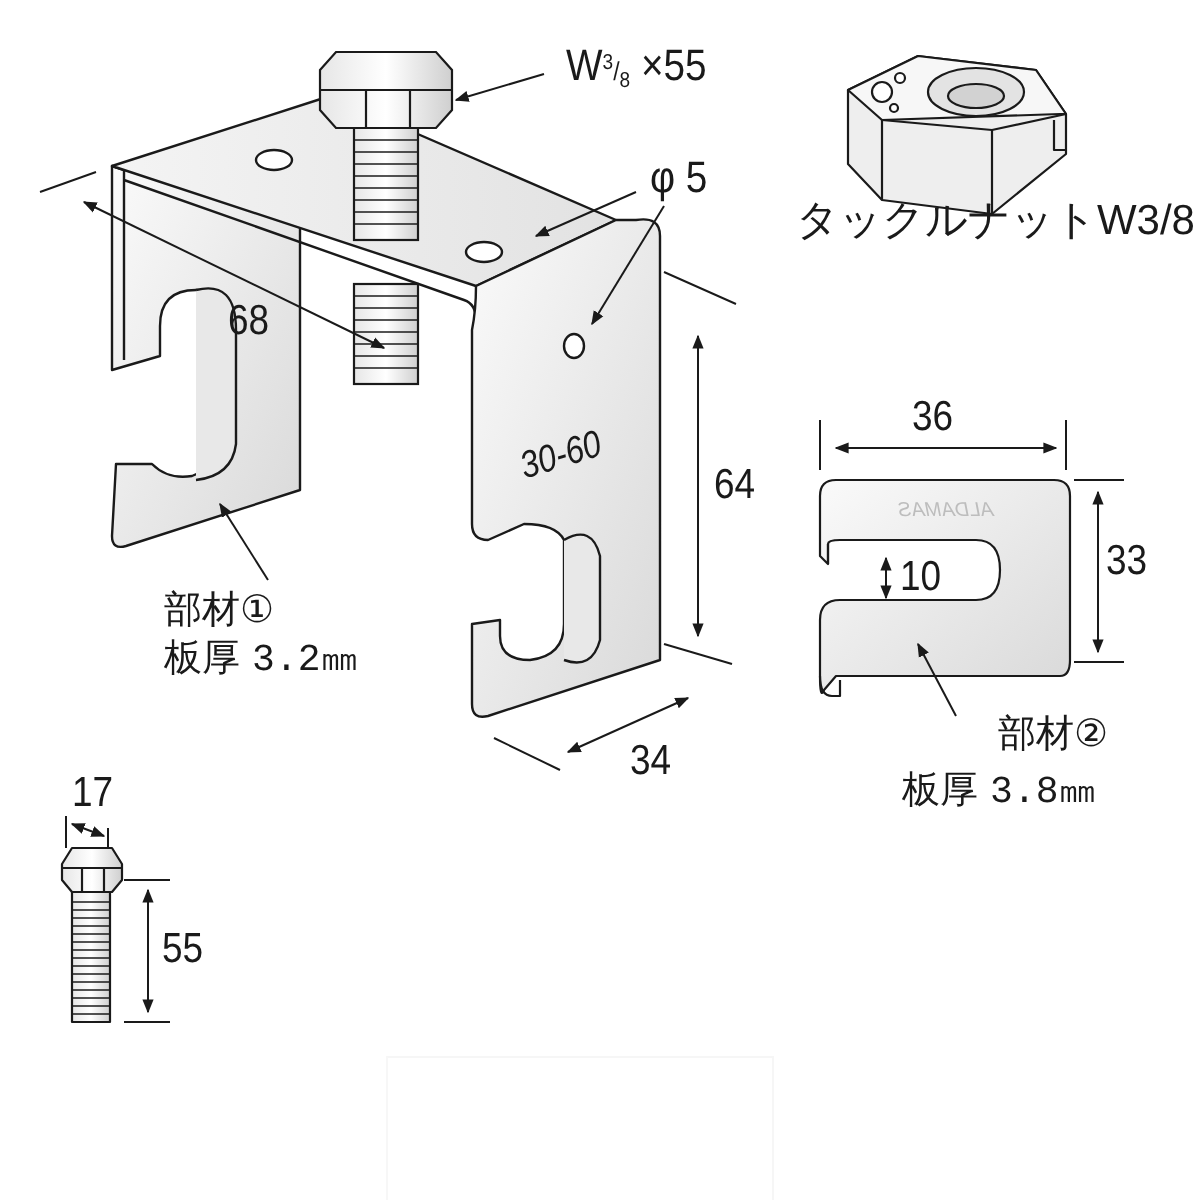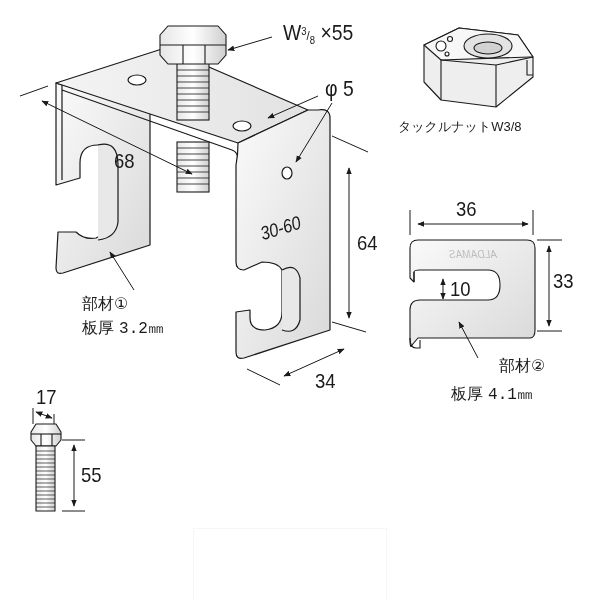--- a/index.html
+++ b/index.html
@@ -1,21 +1,21 @@
 <!DOCTYPE html>
 <html><head>
 <meta charset="utf-8">
 <style>
   html, body { margin: 0; padding: 0; background: #ffffff; }
   body { width: 600px; height: 600px; position: relative; overflow: hidden;
          font-family: "Liberation Sans", "DejaVu Sans", sans-serif; color: #1a1a1a; }
   svg.main { position: absolute; left: 0; top: 0; width: 600px; height: 600px; }
   .lbl { position: absolute; white-space: nowrap; line-height: 1; color: #1a1a1a; }
   .dim { font-family: "Liberation Sans", sans-serif; font-size: 21px; transform: scaleX(0.88); transform-origin: left top; }
-  .jp { font-family: "DejaVu Sans", sans-serif; font-size: 16px; }
+  .jp { font-family: "DejaVu Sans", sans-serif; font-size: 19px; }
   .mono { font-family: "Liberation Mono", "DejaVu Sans Mono", monospace; text-align: right; }
   .frac { font-size: 13px; position: relative; }
   .blank-frame { position: absolute; left: 193px; top: 528px; width: 192px; height: 72px;
                  border-top: 1px solid #f6f6f6; border-left: 1px solid #f7f7f7; border-right: 1px solid #f6f6f6; }
 </style>
 </head>
 <body>
 
 <svg class="main" viewBox="0 0 600 600">
   <defs>
@@ -171,39 +171,39 @@
     <line x1="74" y1="445" x2="74" y2="506" marker-start="url(#arr)" marker-end="url(#arr)"></line>
   </g>
 </svg>
 
 <div class="lbl dim" style="left:283px; top:22px; font-size:22px;">
   <span>W</span><span class="frac"><sup>3</sup>/<sub>8</sub></span>
   <span>×</span><span>55</span>
 </div>
 <div class="lbl dim" style="left:325px; top:78px; font-size:22px;">φ 5</div>
 
-<div class="lbl jp" style="left:398px; top:120px; font-size:13px;">
+<div class="lbl jp" style="left:398px; top:100px; font-size:21px;">
   <span>タックルナット</span><span style="font-family:'Liberation Sans',sans-serif;">W3/8</span>
 </div>
 
 <div class="lbl dim" style="left:114px; top:150px;">68</div>
 <div class="lbl dim" style="left:258px; top:225px; transform: rotate(-17deg) scaleX(0.85); font-style:italic; font-size:19px;">30-60</div>
 <div class="lbl dim" style="left:357px; top:232px;">64</div>
 <div class="lbl dim" style="left:315px; top:370px;">34</div>
 <div class="lbl jp" style="left:82px; top:296px;">部材①</div>
 <div class="lbl jp" style="left:82px; top:320px;">
   <span>板厚</span>
   <span class="mono">3.2㎜</span>
 </div>
 
 <div class="lbl dim" style="left:456px; top:198px;">36</div>
 <div class="lbl dim" style="left:553px; top:270px;">33</div>
 <div class="lbl dim" style="left:450px; top:278px;">10</div>
 <div class="lbl jp" style="left:451px; top:358px;margin-left:48px;">部材②</div>
 <div class="lbl jp" style="left:451px; top:386px;">
   <span>板厚</span>
-  <span class="mono">4.1㎜</span>
+  <span class="mono">3.8㎜</span>
 </div>
 
 <div class="lbl dim" style="left:36px; top:386px;">17</div>
 <div class="lbl dim" style="left:81px; top:464px;">55</div>
 
 <div class="blank-frame"></div>
 
 </body></html>

